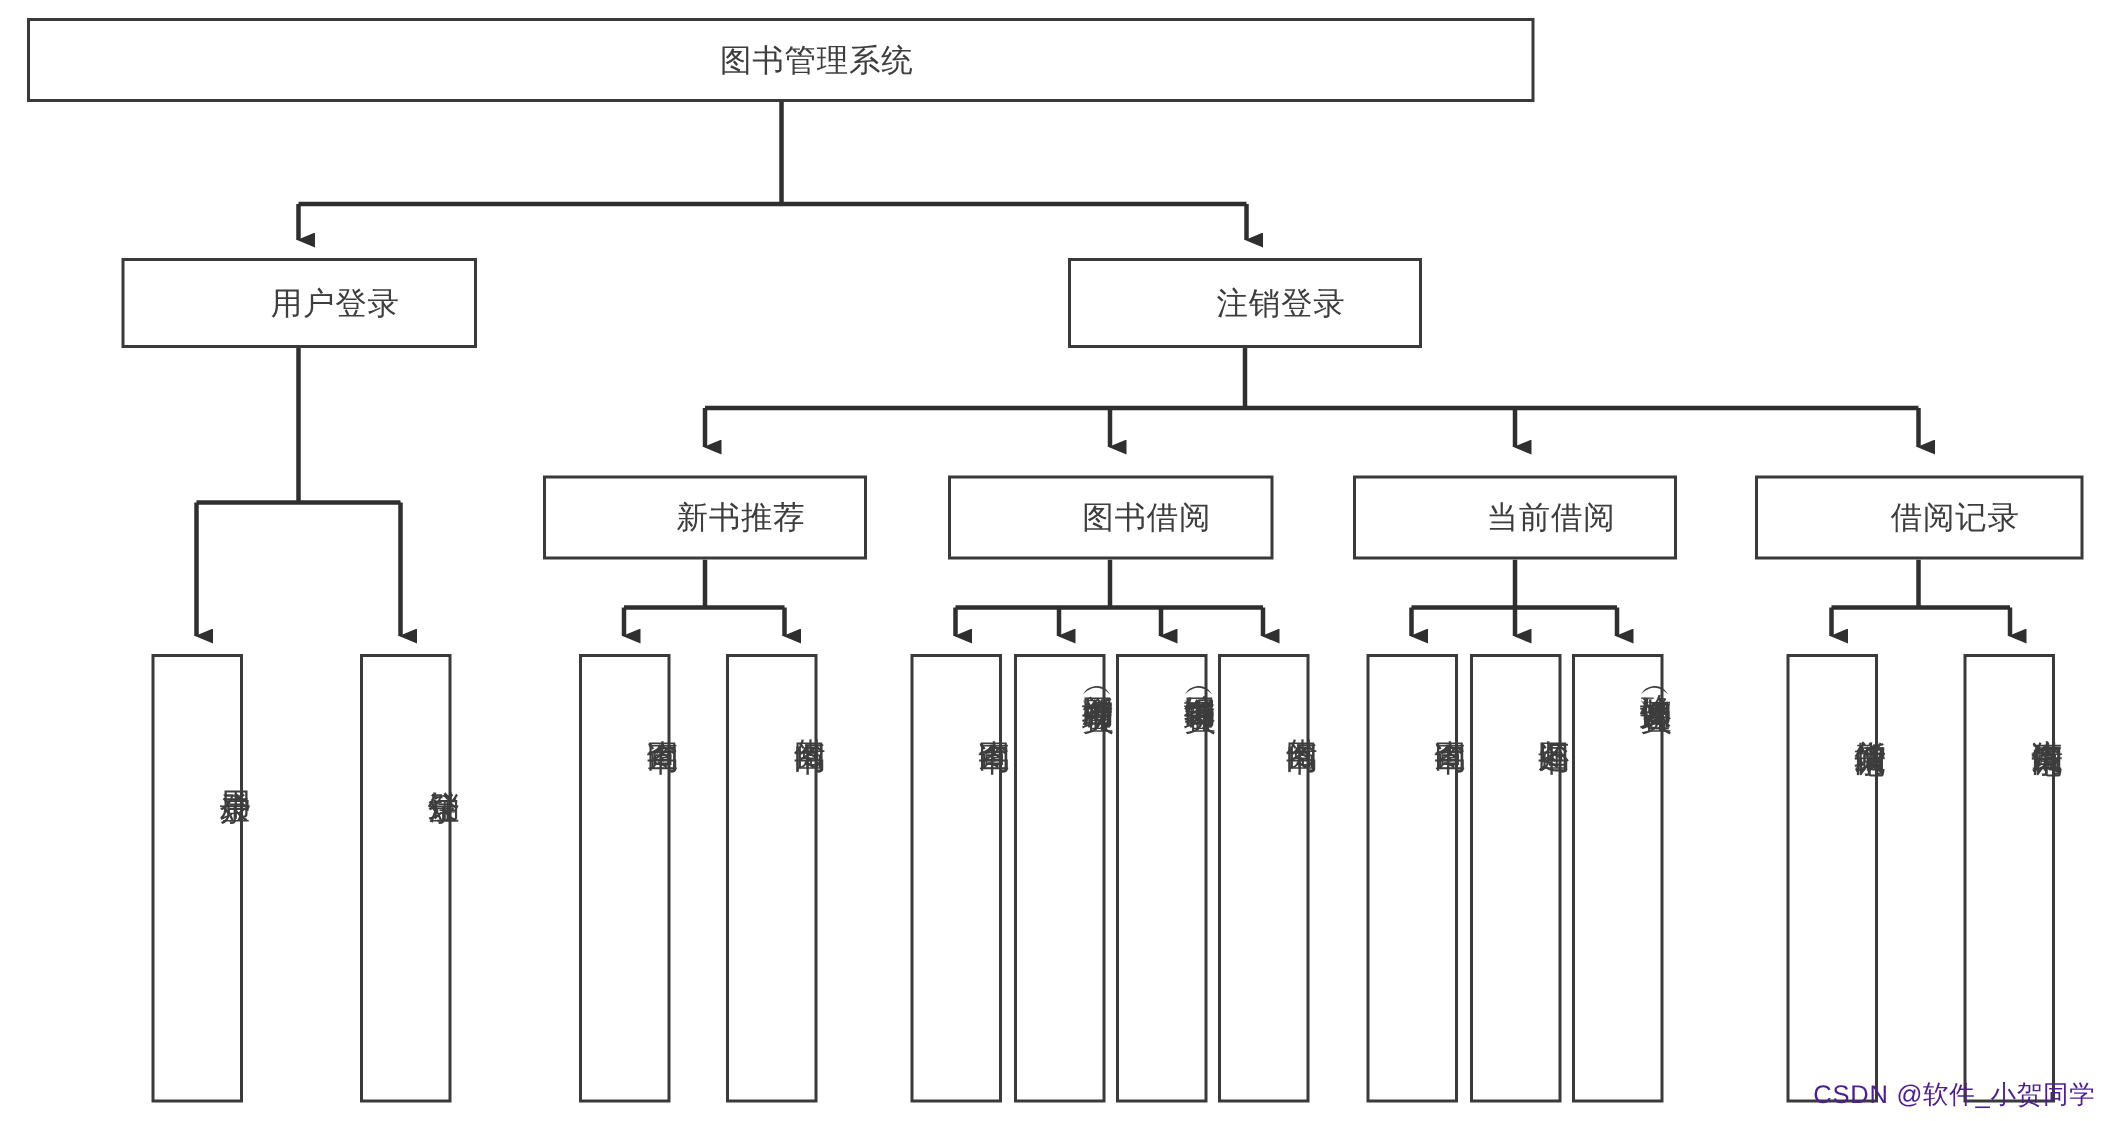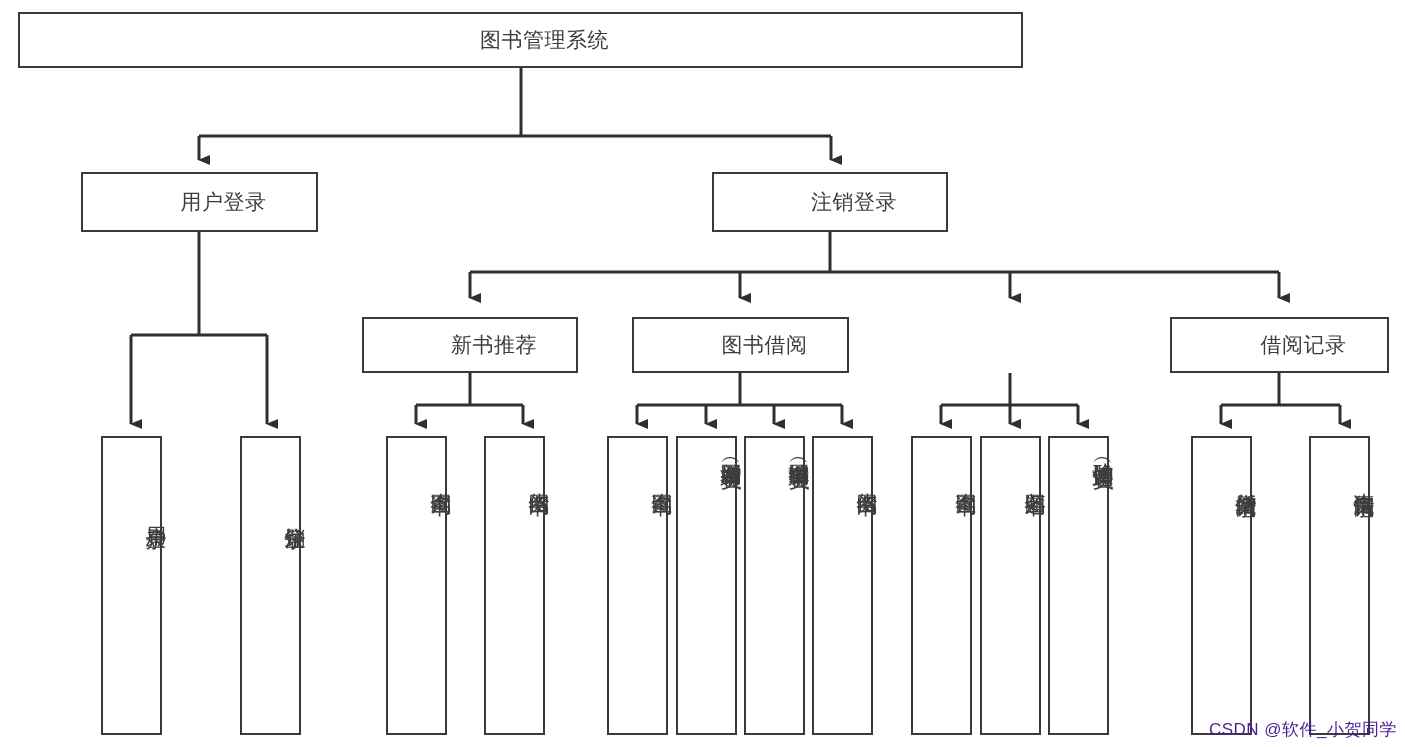--- a/index.html
+++ b/index.html
@@ -144,20 +144,23 @@
   </div>
 
   <div class="node h" style="left:632px; top:317px; width:217px; height:56px;">
     <span>图书借阅</span>
   </div>
 
   <div class="node h" style="left:362px; top:317px; width:216px; height:56px;">
     <span>新书推荐</span>
   </div>
 
+  <div class="node h" style="left:902px; top:317px; width:216px; height:56px;">
+    <span>当前借阅</span>
+  </div>
 
   <div class="node h" style="left:1170px; top:317px; width:219px; height:56px;">
     <span>借阅记录</span>
   </div>
 
   <div class="node v pad-mid" style="left:101px; top:436px; width:61px; height:299px;">
     <span class="vlabel">用户登录</span>
   </div>
 
   <div class="node v pad-mid" style="left:240px; top:436px; width:61px; height:299px;">

